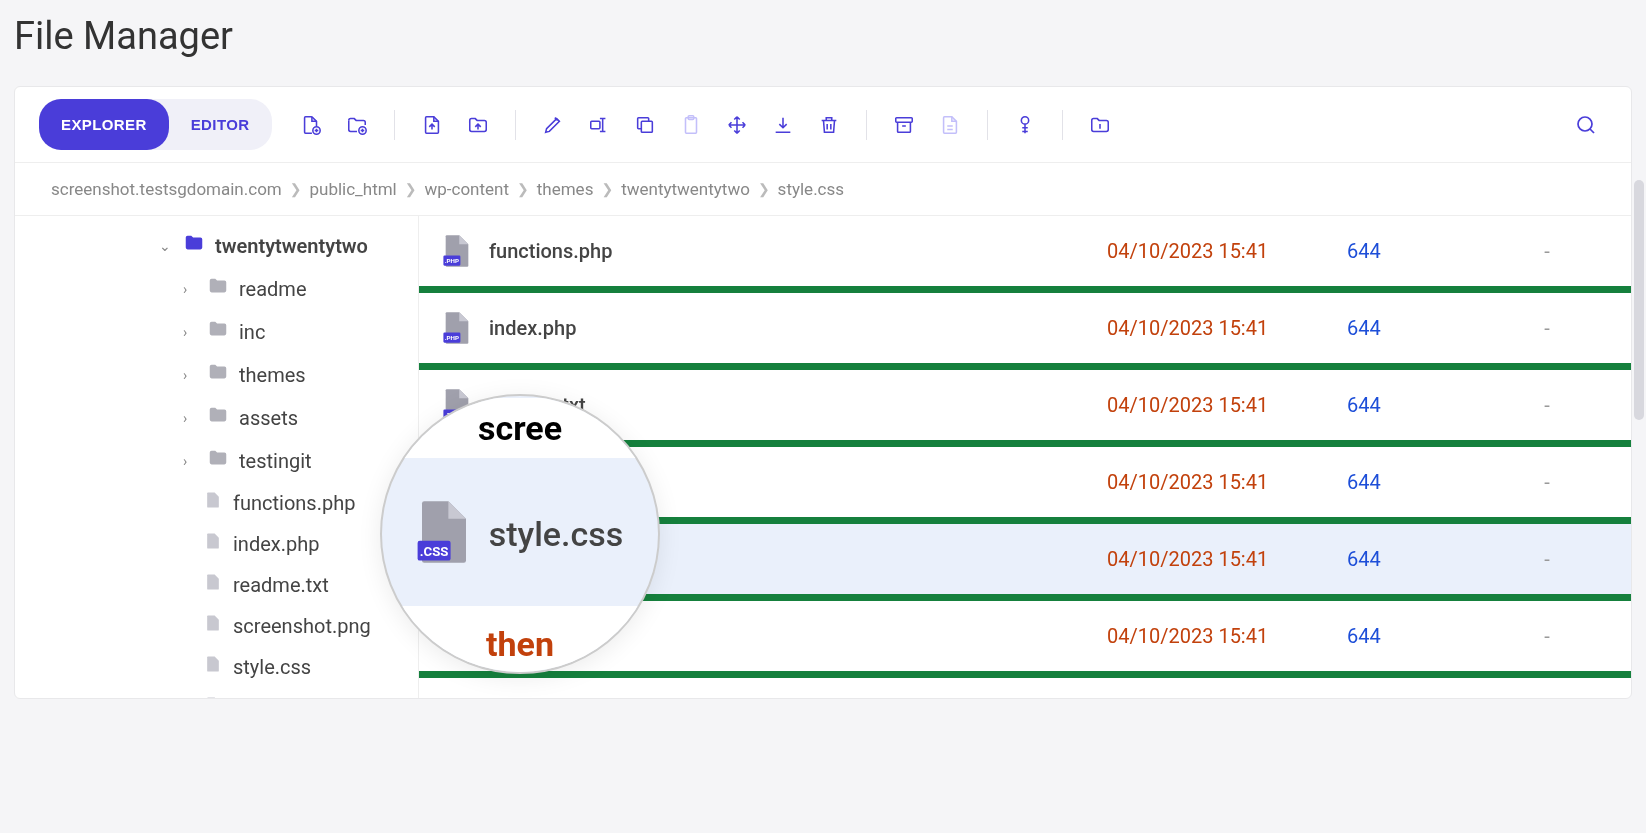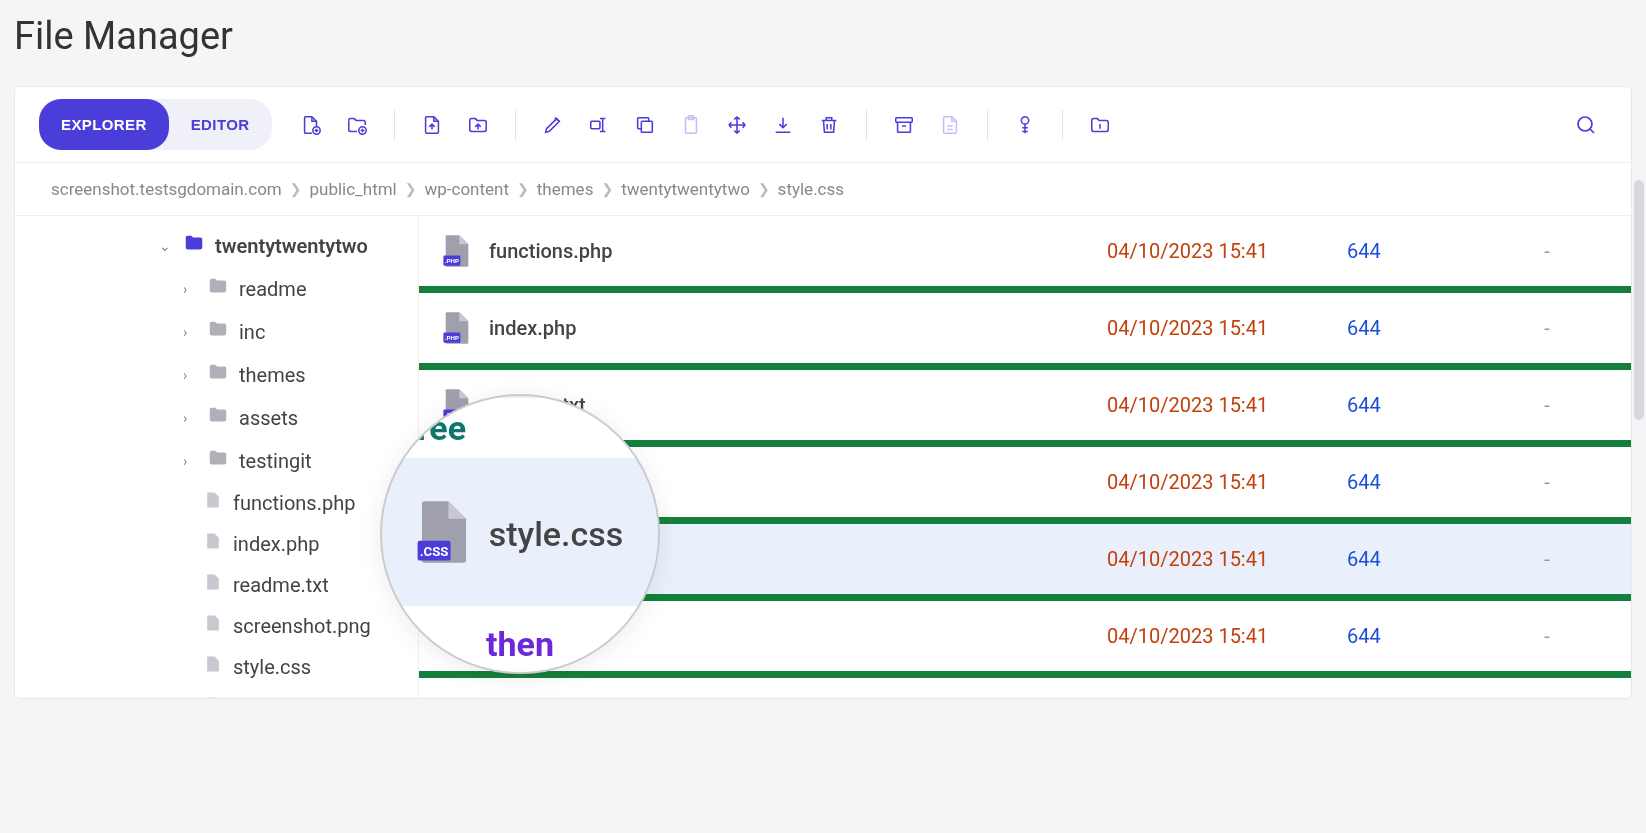--- a/index.html
+++ b/index.html
@@ -37,22 +37,22 @@
       left: 380px; top: 394px;
       width: 280px; height: 280px;
       border-radius: 50%;
       border: 2px solid #ccc;
       background: #eaf0fb;
       box-shadow: 0 4px 24px rgba(0,0,0,0.08);
       display: flex; flex-direction: column; align-items: center; justify-content: center;
       overflow: hidden;
       pointer-events: none;
     }
-    .mag-top { position: absolute; top: 2px; font-size: 34px; font-weight: 700; color: #0f766e; background:#fff; width:100%; padding:10px 0 10px; }
-    .mag-bottom { position: absolute; bottom: -6px; font-size: 34px; font-weight: 700; color: #6d28d9; background:#fff; width:100%; text-align:center; padding:18px 0 0; height:72px; }
+    .mag-top { position: absolute; top: 2px; font-size: 34px; font-weight: 700; color: #000000; background:#fff; width:100%; text-align:center; padding:10px 0 10px; }
+    .mag-bottom { position: absolute; bottom: -6px; font-size: 34px; font-weight: 700; color: #c2410c; background:#fff; width:100%; text-align:center; padding:18px 0 0; height:72px; }
     .mag-main { display:flex; align-items:center; gap:18px; }
     .mag-main .label { font-size: 34px; font-weight: 500; color: #444; }
     .scrollbar-right { position: absolute; right: 2px; top: 180px; width: 10px; height: 240px; background: #d8d8de; border-radius: 6px; }
   </style>
 </head>
 <body>
 
 <div class="app">
   <div class="page-title">File Manager</div>
 

